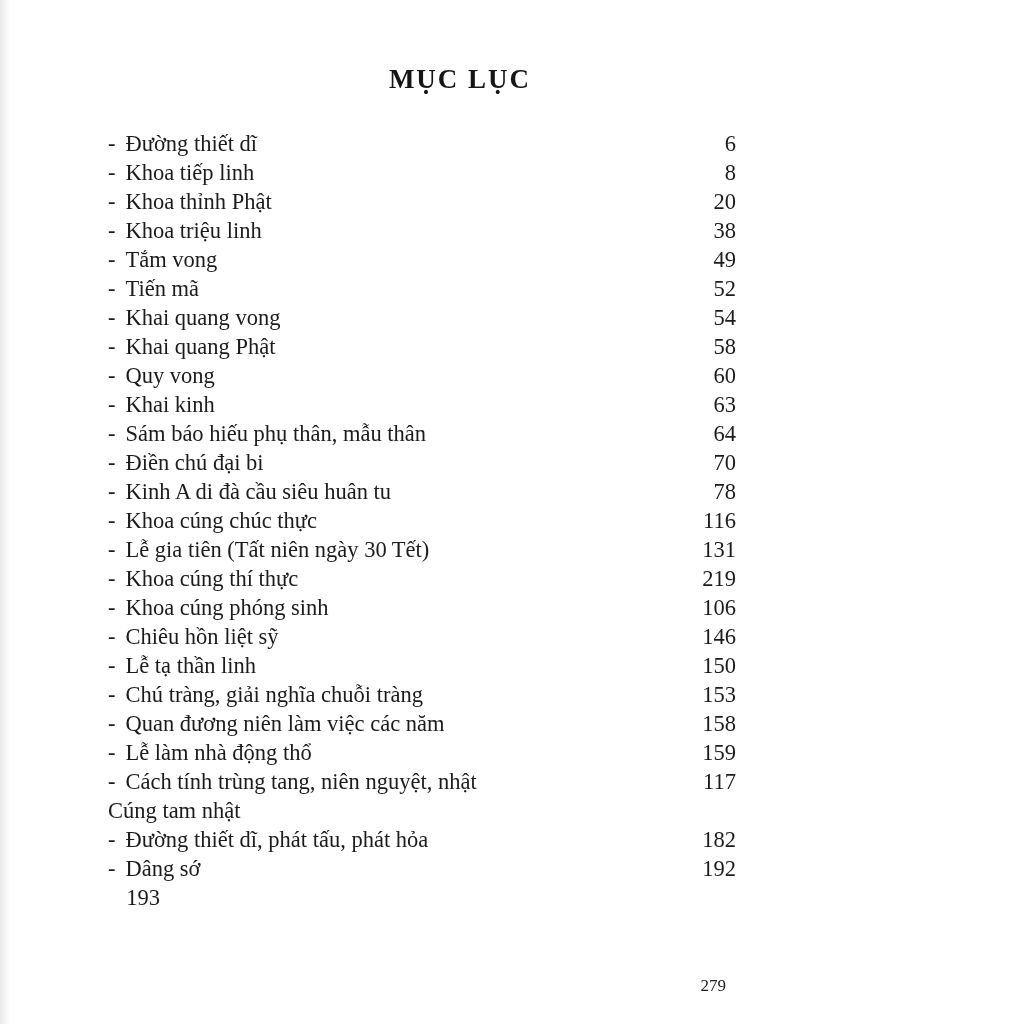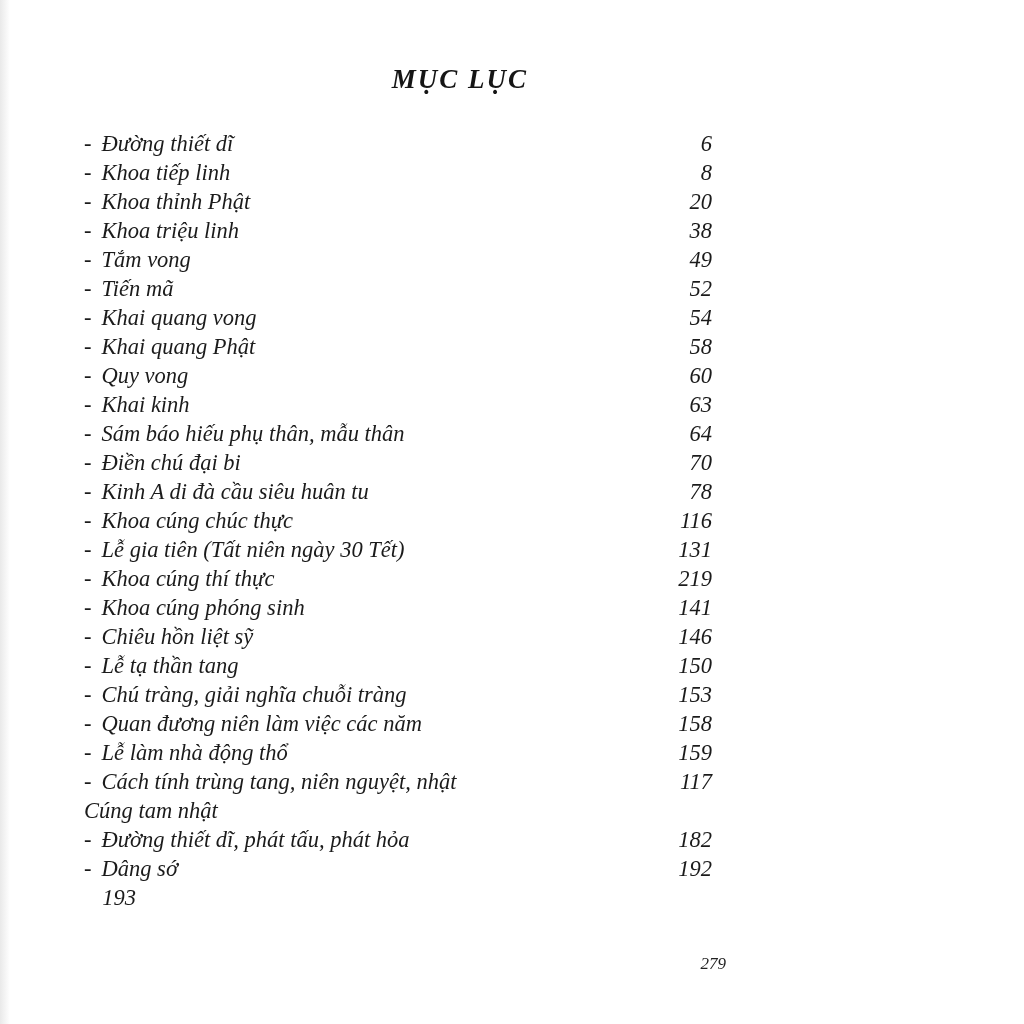--- a/index.html
+++ b/index.html
@@ -13,33 +13,32 @@
     overflow: hidden;
   }
   .page {
     position: relative;
     width: 920px;
     height: 1024px;
     box-sizing: border-box;
     background:
       linear-gradient(90deg, #e9e9e9 0px, #ffffff 10px, #ffffff 1014px, #eaeaea 1024px);
     padding-top: 64px;
-    font-style: italic;
   }
   .title {
     margin: 0 0 34px 0;
     text-align: center;
     font-size: 27px;
     font-weight: bold;
     letter-spacing: 2px;
     color: #151515;
   }
   .toc {
     width: 628px;
-    margin-left: 84px;
+    margin-left: 108px;
   }
   .toc-row {
     display: flex;
     justify-content: space-between;
     align-items: baseline;
     font-size: 22.5px;
     line-height: 29px;
     white-space: nowrap;
   }
   .toc-row.section {
@@ -47,21 +46,21 @@
   .toc-label .dash {
     margin-right: 10px;
   }
   .toc-page {
     text-align: right;
     min-width: 52px;
   }
   .footer {
     position: absolute;
     right: 194px;
-    bottom: 50px;
+    bottom: 28px;
     font-size: 17px;
     color: #222222;
   }
 </style>
 </head>
 <body>
 
 <div class="page">
   <h1 class="title">MỤC LỤC</h1>
   <div class="toc" id="toc-list">
@@ -124,28 +123,28 @@
       <div class="toc-row">
         <span class="toc-label"><span class="dash">-</span><span>Lễ gia tiên (Tất niên ngày 30 Tết)</span></span>
         <span class="toc-page">131</span>
       </div>
       <div class="toc-row">
         <span class="toc-label"><span class="dash">-</span><span>Khoa cúng thí thực</span></span>
         <span class="toc-page">219</span>
       </div>
       <div class="toc-row">
         <span class="toc-label"><span class="dash">-</span><span>Khoa cúng phóng sinh</span></span>
-        <span class="toc-page">141</span>
+        <span class="toc-page">106</span>
       </div>
       <div class="toc-row">
         <span class="toc-label"><span class="dash">-</span><span>Chiêu hồn liệt sỹ</span></span>
         <span class="toc-page">146</span>
       </div>
       <div class="toc-row">
-        <span class="toc-label"><span class="dash">-</span><span>Lễ tạ thần tang</span></span>
+        <span class="toc-label"><span class="dash">-</span><span>Lễ tạ thần linh</span></span>
         <span class="toc-page">150</span>
       </div>
       <div class="toc-row">
         <span class="toc-label"><span class="dash">-</span><span>Chú tràng, giải nghĩa chuỗi tràng</span></span>
         <span class="toc-page">153</span>
       </div>
       <div class="toc-row">
         <span class="toc-label"><span class="dash">-</span><span>Quan đương niên làm việc các năm</span></span>
         <span class="toc-page">158</span>
       </div>

